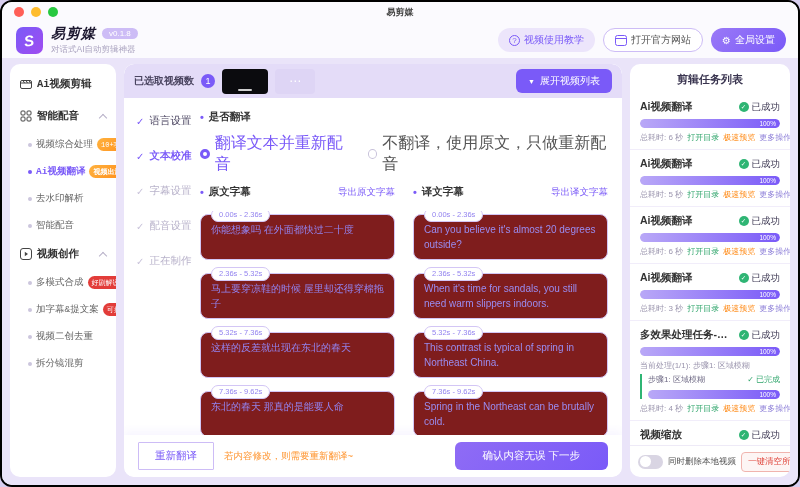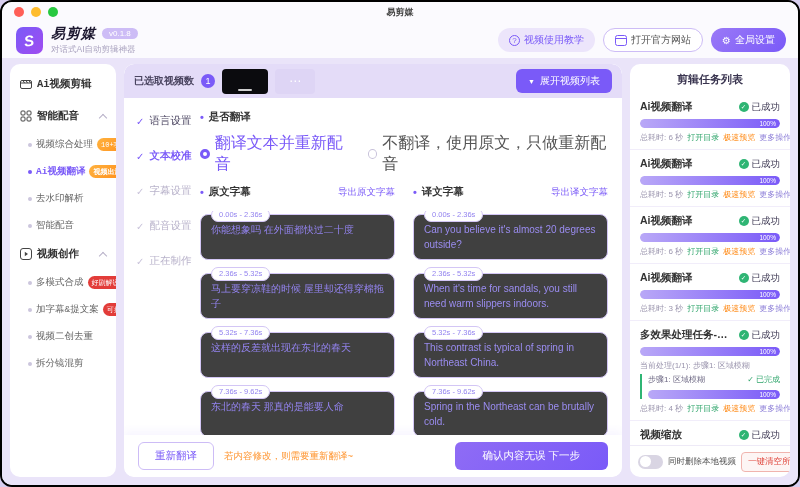--- a/index.html
+++ b/index.html
@@ -73,26 +73,26 @@
   .radio-row { display:flex; align-items:center; gap:18px; margin:9px 0 10px; }
   .radio { display:flex; align-items:center; gap:5px; font-size:16px; color:#555; cursor:pointer; }
   .radio .rb { width:10px; height:10px; border-radius:50%; border:1px solid #c8c2da; background:#fff; }
   .radio.sel { color:#7a5af8; }
   .radio.sel .rb { border:3px solid #7a5af8; background:#fff; }
   .col-heads { display:grid; grid-template-columns:1fr 1fr; column-gap:18px; margin-bottom:12px; }
   .col-head { display:flex; align-items:center; font-size:10.5px; font-weight:bold; color:#333; gap:5px; }
   .export-link { margin-left:auto; font-size:9.5px; color:#7a5af8; font-weight:normal; cursor:pointer; }
 
   .sub-list { flex:1; overflow:hidden; display:grid; grid-template-columns:1fr 1fr; column-gap:18px; row-gap:13px; align-content:start; padding-top:3px; }
-  .sub-card { position:relative; border:1px solid #d3c6f5; background:#404040; border-radius:8px; padding:8px 10px 7px; font-size:10px; color:#9383ef; line-height:1.45; }
+  .sub-card { position:relative; border:1px solid #d3c6f5; background:#7f1d1d; border-radius:8px; padding:8px 10px 7px; font-size:10px; color:#9383ef; line-height:1.45; }
   .time-pill { position:absolute; top:-7px; left:10px; background:#fff; border:1px solid #d3c6f5; border-radius:8px; font-size:7.5px; color:#9383ef; padding:0.5px 7px; white-space:nowrap; }
   .sub-card.en { color:#9a8cf0; }
 
   .main-footer { flex:0 0 auto; height:42px; display:flex; align-items:center; gap:10px; padding:0 14px; background:#fff; border-radius:0 0 10px 10px; box-shadow:0 -4px 8px rgba(122,90,248,0.06); }
-  .retrans-btn { border:1px solid #cdbcf6; color:#7a5af8; background:#fff; border-radius:6px; font-size:10.5px; padding:6px 16px; cursor:pointer; }
+  .retrans-btn { border:1px solid #cdbcf6; color:#7a5af8; background:#fff; border-radius:1px; font-size:10.5px; padding:6px 16px; cursor:pointer; }
   .notice { font-size:9.5px; color:#ff9632; }
   .confirm-btn { margin-left:auto; background:linear-gradient(135deg,#8f6cf5,#7a5af8); color:#fff; border-radius:6px; font-size:10.5px; padding:7px 28px; cursor:pointer; }
 
   
   .tasks { width:160px; flex:0 0 auto; display:flex; flex-direction:column; overflow:hidden; }
   .panel-title { text-align:center; font-size:11px; font-weight:bold; color:#3a3550; padding:8px 0 6px; flex:0 0 auto; }
   .task-list { flex:1; overflow:hidden; }
   .task-card { padding:7px 10px 6px; border-bottom:1px solid #f1edfa; }
   .t-head { display:flex; align-items:center; justify-content:space-between; gap:4px; }
   .t-name { font-size:10.5px; font-weight:bold; color:#333; white-space:nowrap; overflow:hidden; text-overflow:ellipsis; }

